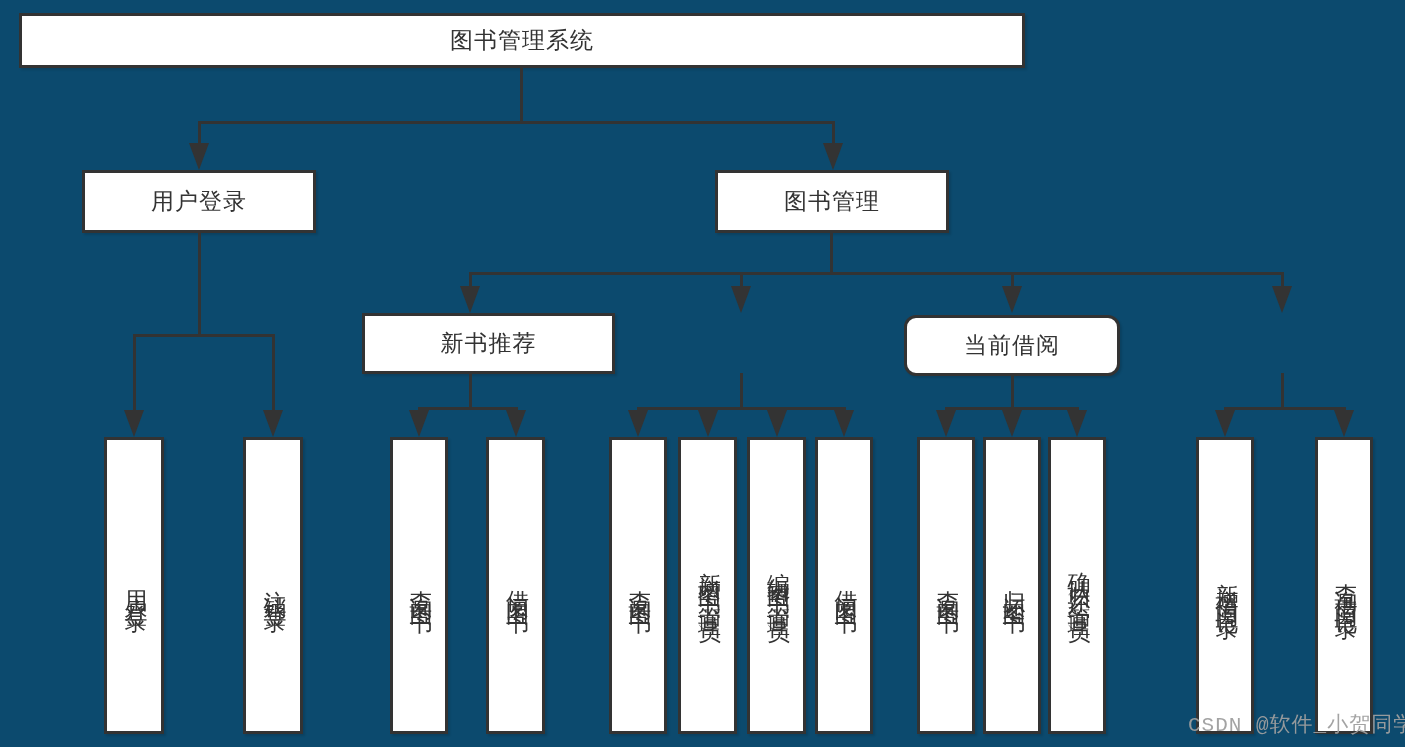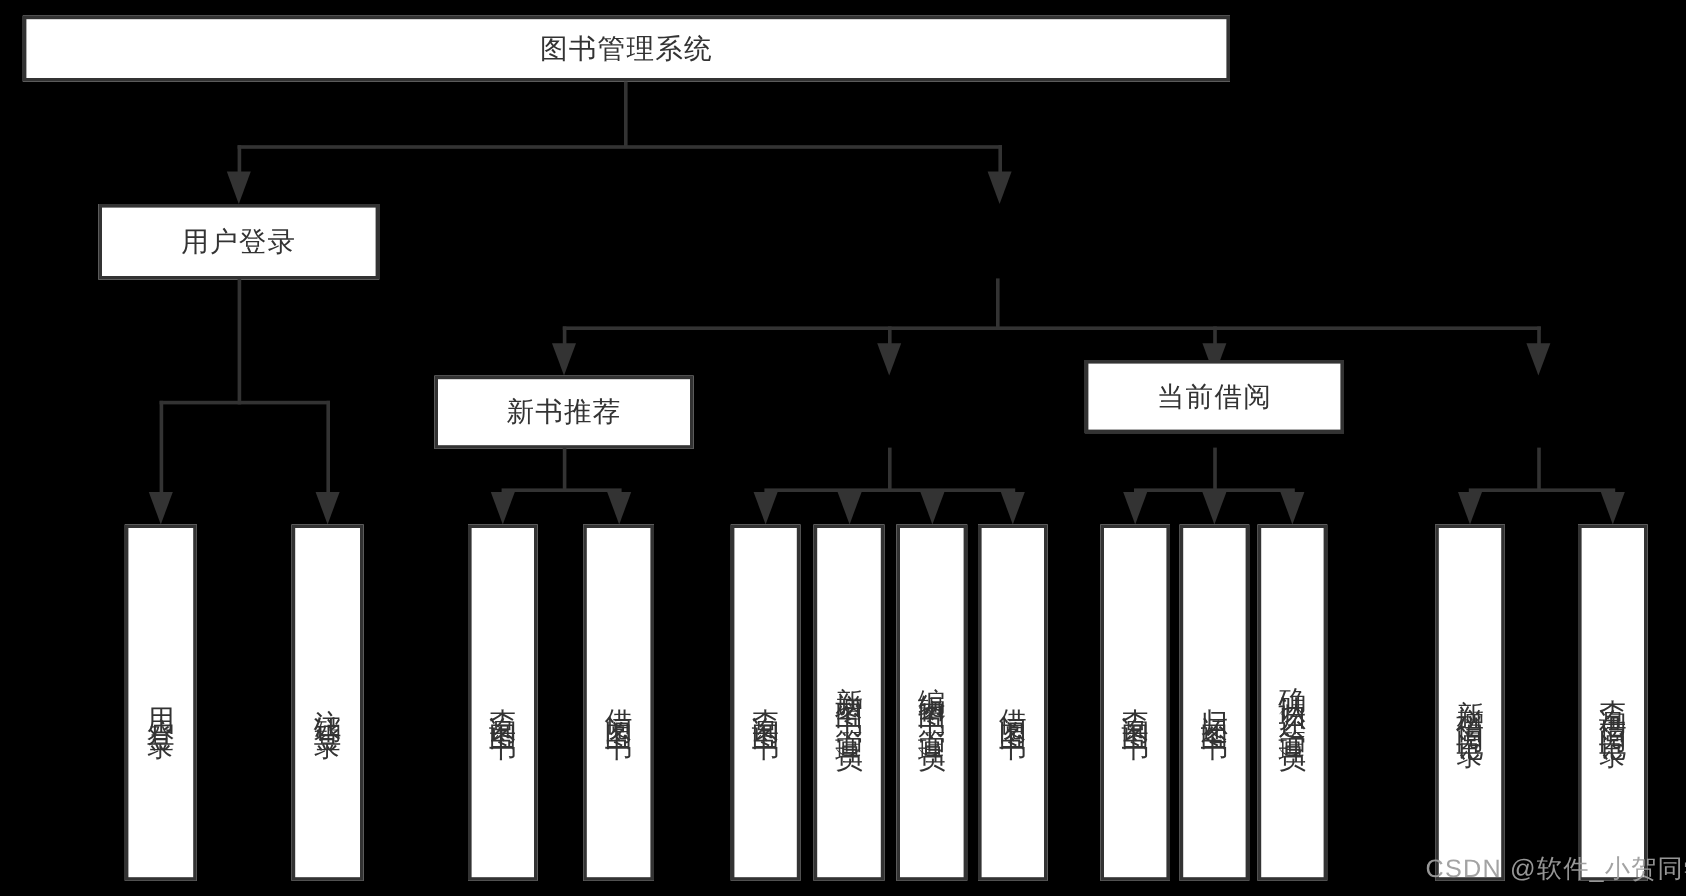--- a/index.html
+++ b/index.html
@@ -1,20 +1,20 @@
 <!DOCTYPE html>
 <html><head>
 <meta charset="utf-8">
 <style>
   html,body{margin:0;padding:0;background:#fff;}
   #canvas{
     position:relative;
     width:1405px;height:747px;
-    background:#000000;
-    font-family:Liberation Sans, sans-serif;
+    background:#0c4a6e;
+    font-family:Liberation Mono, monospace;
     overflow:hidden;
     text-align:right;
   }
   .box{
     position:absolute;
     box-sizing:border-box;
     border:3px solid #333;
     background:#fff;
     display:flex;
     align-items:center;
@@ -62,43 +62,46 @@
   <div class="vl" style="left:520px;top:68px;height:55px;"></div>
   <div class="hl" style="left:198px;top:121px;width:637px;"></div>
   <div class="vl" style="left:198px;top:121px;height:25px;"></div>
   <div class="vl" style="left:832px;top:121px;height:25px;"></div>
   <div class="arrow" style="left:189px;top:143px;"></div>
   <div class="arrow" style="left:823px;top:143px;"></div>
 
   <div class="box hbox" style="left:82px;top:170px;width:234px;height:63px;">
     <span>用户登录</span>
   </div>
+  <div class="box hbox" style="left:715px;top:170px;width:234px;height:63px;">
+    <span>图书管理</span>
+  </div>
 
   <div class="vl" style="left:198px;top:232px;height:105px;"></div>
   <div class="hl" style="left:133px;top:334px;width:142px;"></div>
   <div class="vl" style="left:133px;top:334px;height:78px;"></div>
   <div class="vl" style="left:272px;top:334px;height:78px;"></div>
   <div class="arrow" style="left:124px;top:410px;"></div>
   <div class="arrow" style="left:263px;top:410px;"></div>
 
   <div class="vl" style="left:830px;top:232px;height:43px;"></div>
   <div class="hl" style="left:469px;top:272px;width:815px;"></div>
   <div class="vl" style="left:469px;top:272px;height:18px;"></div>
   <div class="vl" style="left:740px;top:272px;height:18px;"></div>
   <div class="vl" style="left:1011px;top:272px;height:18px;"></div>
   <div class="vl" style="left:1281px;top:272px;height:18px;"></div>
   <div class="arrow" style="left:460px;top:286px;"></div>
   <div class="arrow" style="left:731px;top:286px;"></div>
   <div class="arrow" style="left:1002px;top:286px;"></div>
   <div class="arrow" style="left:1272px;top:286px;"></div>
 
-  <div class="box hbox" style="left:362px;top:313px;width:216px;height:61px;">
+  <div class="box hbox" style="left:362px;top:313px;width:253px;height:61px;">
     <span>新书推荐</span>
   </div>
-  <div class="box hbox" style="left:904px;top:300px;width:216px;height:61px;">
+  <div class="box hbox" style="left:904px;top:315px;width:216px;height:61px;border-radius:12px;">
     <span>当前借阅</span>
   </div>
 
   <div class="vl" style="left:469px;top:373px;height:37px;"></div>
   <div class="hl" style="left:418px;top:407px;width:100px;"></div>
   <div class="arrow" style="left:409px;top:410px;"></div>
   <div class="arrow" style="left:506px;top:410px;"></div>
 
   <div class="vl" style="left:740px;top:373px;height:37px;"></div>
   <div class="hl" style="left:637px;top:407px;width:209px;"></div>

